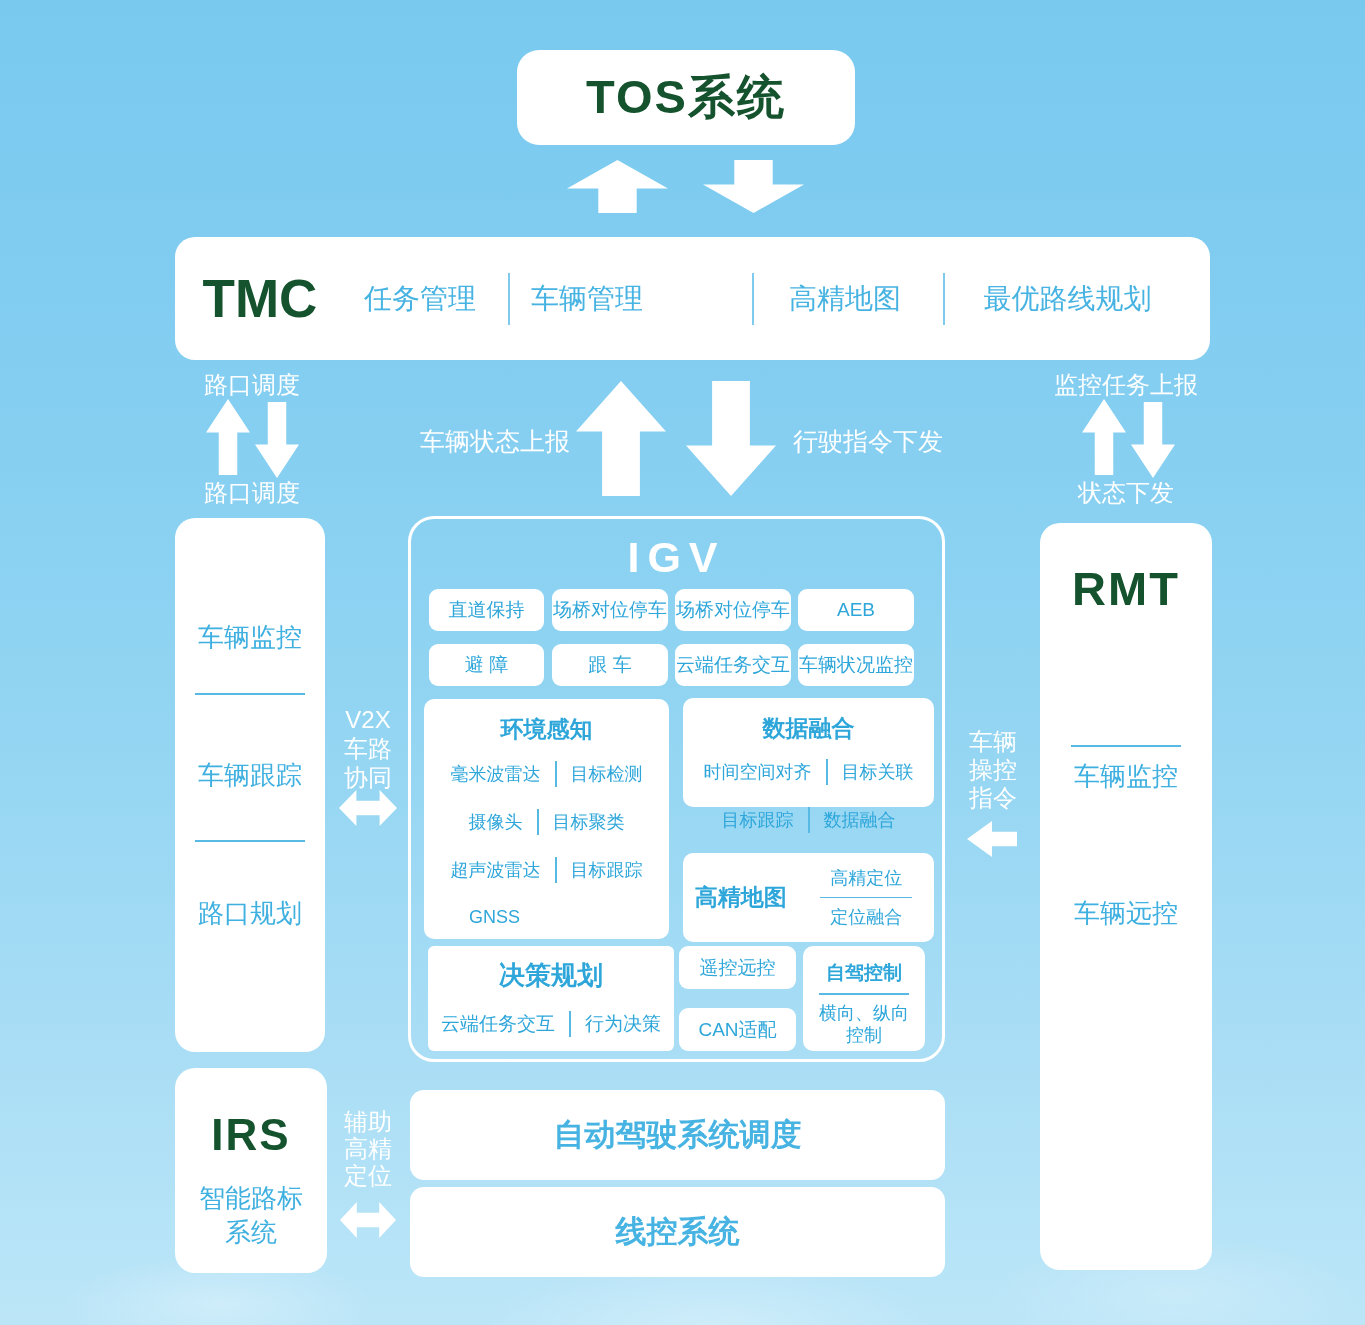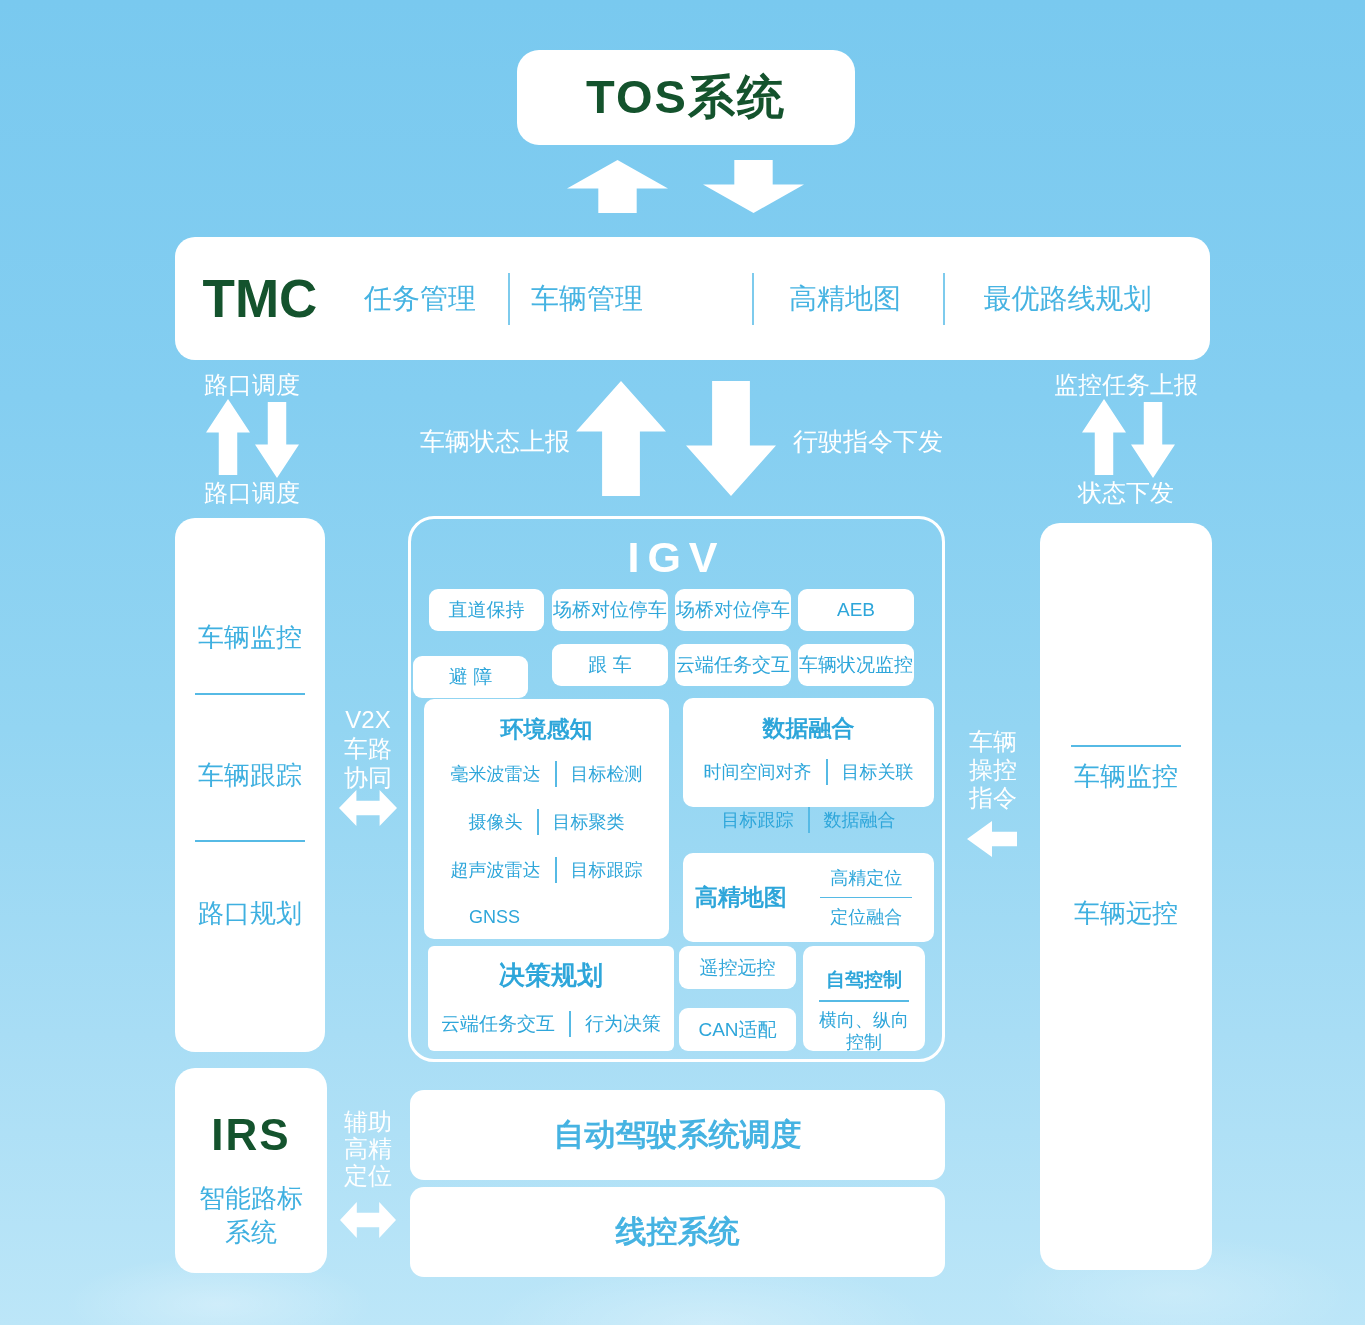--- a/index.html
+++ b/index.html
@@ -102,21 +102,21 @@
     <div class="igv-box" style="left:141px;top:70px;width:116px;height:42px;">
       <span class="igv-cell">场桥对位停车</span>
       </div>
     <div class="igv-box" style="left:264px;top:70px;width:116px;height:42px;">
       <span class="igv-cell">场桥对位停车</span>
       </div>
     <div class="igv-box" style="left:387px;top:70px;width:116px;height:42px;">
       <span class="igv-cell">AEB</span>
       </div>
 
-    <div class="igv-box" style="left:2px;top:125px;width:115px;height:42px;margin-top:12px;">
+    <div class="igv-box" style="left:18px;top:125px;width:115px;height:42px;">
       <span class="igv-cell">避 障</span>
       </div>
     <div class="igv-box" style="left:141px;top:125px;width:116px;height:42px;">
       <span class="igv-cell">跟 车</span>
       </div>
     <div class="igv-box" style="left:264px;top:125px;width:116px;height:42px;">
       <span class="igv-cell">云端任务交互</span>
       </div>
     <div class="igv-box" style="left:387px;top:125px;width:116px;height:42px;">
       <span class="igv-cell">车辆状况监控</span>
@@ -177,37 +177,38 @@
     </div>
 
     <div class="igv-box" style="left:268px;top:427px;width:117px;height:43px;">
       <span class="igv-cell">遥控远控</span>
       </div>
     <div class="igv-box" style="left:268px;top:489px;width:117px;height:43px;">
       <span class="igv-cell">CAN适配</span>
       </div>
 
     <div class="wbox" style="left:392px;top:427px;width:122px;height:105px;border-radius:10px;">
-      <div style="margin-top:21px;text-align:center;font-size:19px;color:#2ea6da;font-weight:600;">自驾控制</div>
+      <div style="margin-top:14px;text-align:center;font-size:19px;color:#2ea6da;font-weight:600;">自驾控制</div>
       <div style="width:90px;height:1.5px;background:#56bae5;margin:7px auto;"></div>
       <div style="text-align:center;font-size:18px;color:#2ea6da;font-weight:500;line-height:22px;">
         <div>横向、纵向</div>
         <div>控制</div>
       </div>
     </div>
   </div>
 
   <div class="side-stack" style="left:958px;top:728px;width:70px;line-height:28px;">
     <div>车辆</div>
     <div>操控</div>
     <div>指令</div>
   </div>
   <div class="arr arr-left" style="left:967px;top:821px;width:50px;height:36px;"></div>
 
   <div class="wbox" style="left:1040px;top:523px;width:172px;height:747px;">
+    <div class="t-dark" style="position:absolute;top:38px;width:100%;text-align:center;font-size:47px;letter-spacing:2px;">RMT</div>
     <div class="hline" style="left:31px;top:222px;width:110px;height:1.5px;"></div>
     <div class="panel-item" style="top:236px;">车辆监控</div>
     <div class="panel-item" style="top:373px;">车辆远控</div>
   </div>
 
   <div class="wbox" style="left:175px;top:1068px;width:152px;height:205px;">
     <div class="t-dark" style="position:absolute;top:42px;width:100%;text-align:center;font-size:44px;letter-spacing:2px;">IRS</div>
     <div style="position:absolute;top:113px;width:100%;text-align:center;font-size:26px;color:#3fb0e0;font-weight:500;line-height:34px;">
       <div>智能路标</div>
       <div>系统</div>

